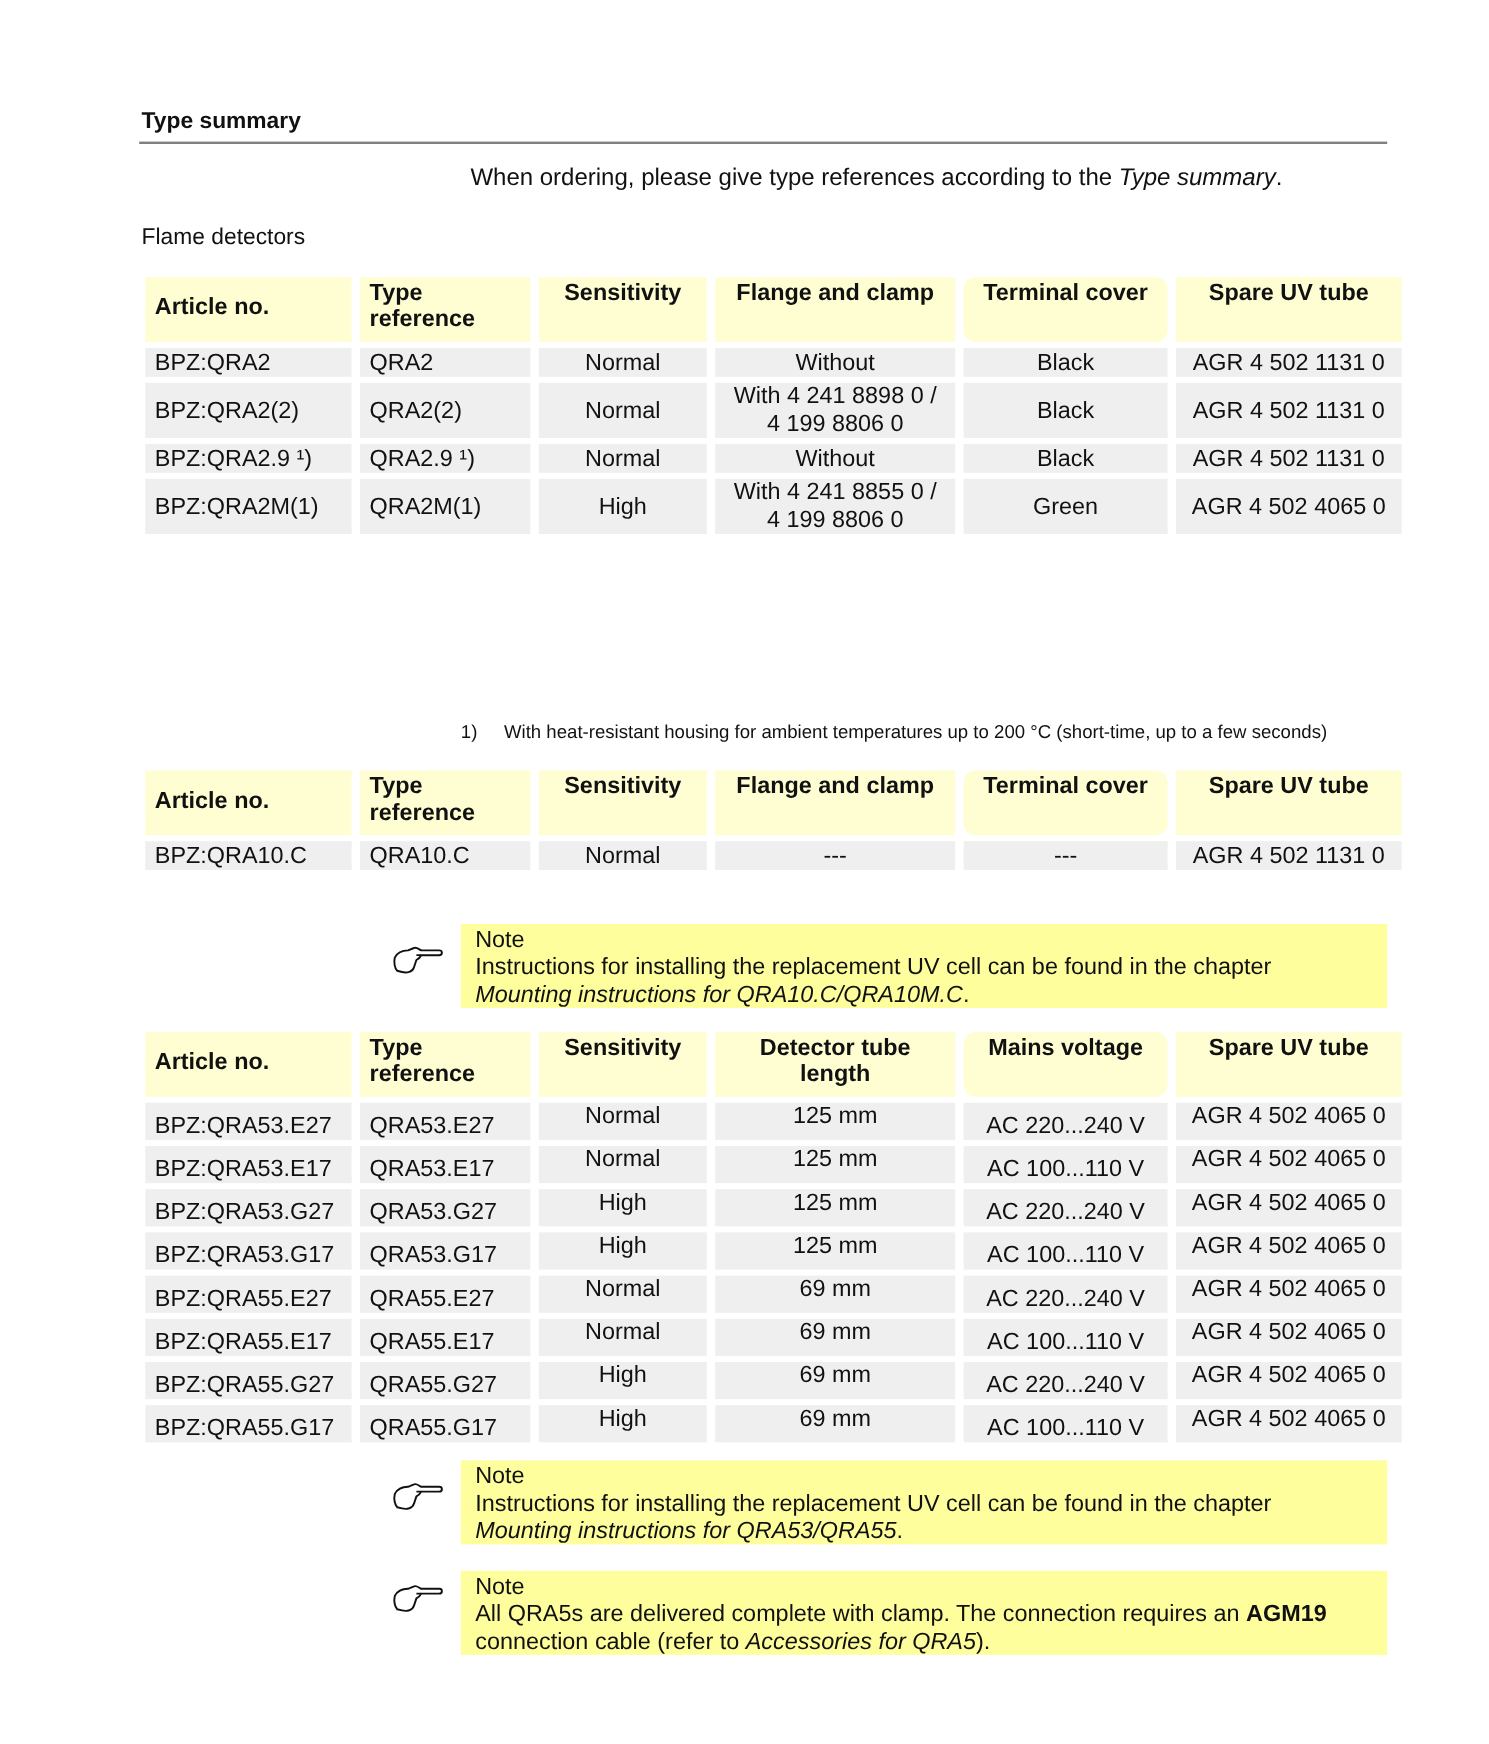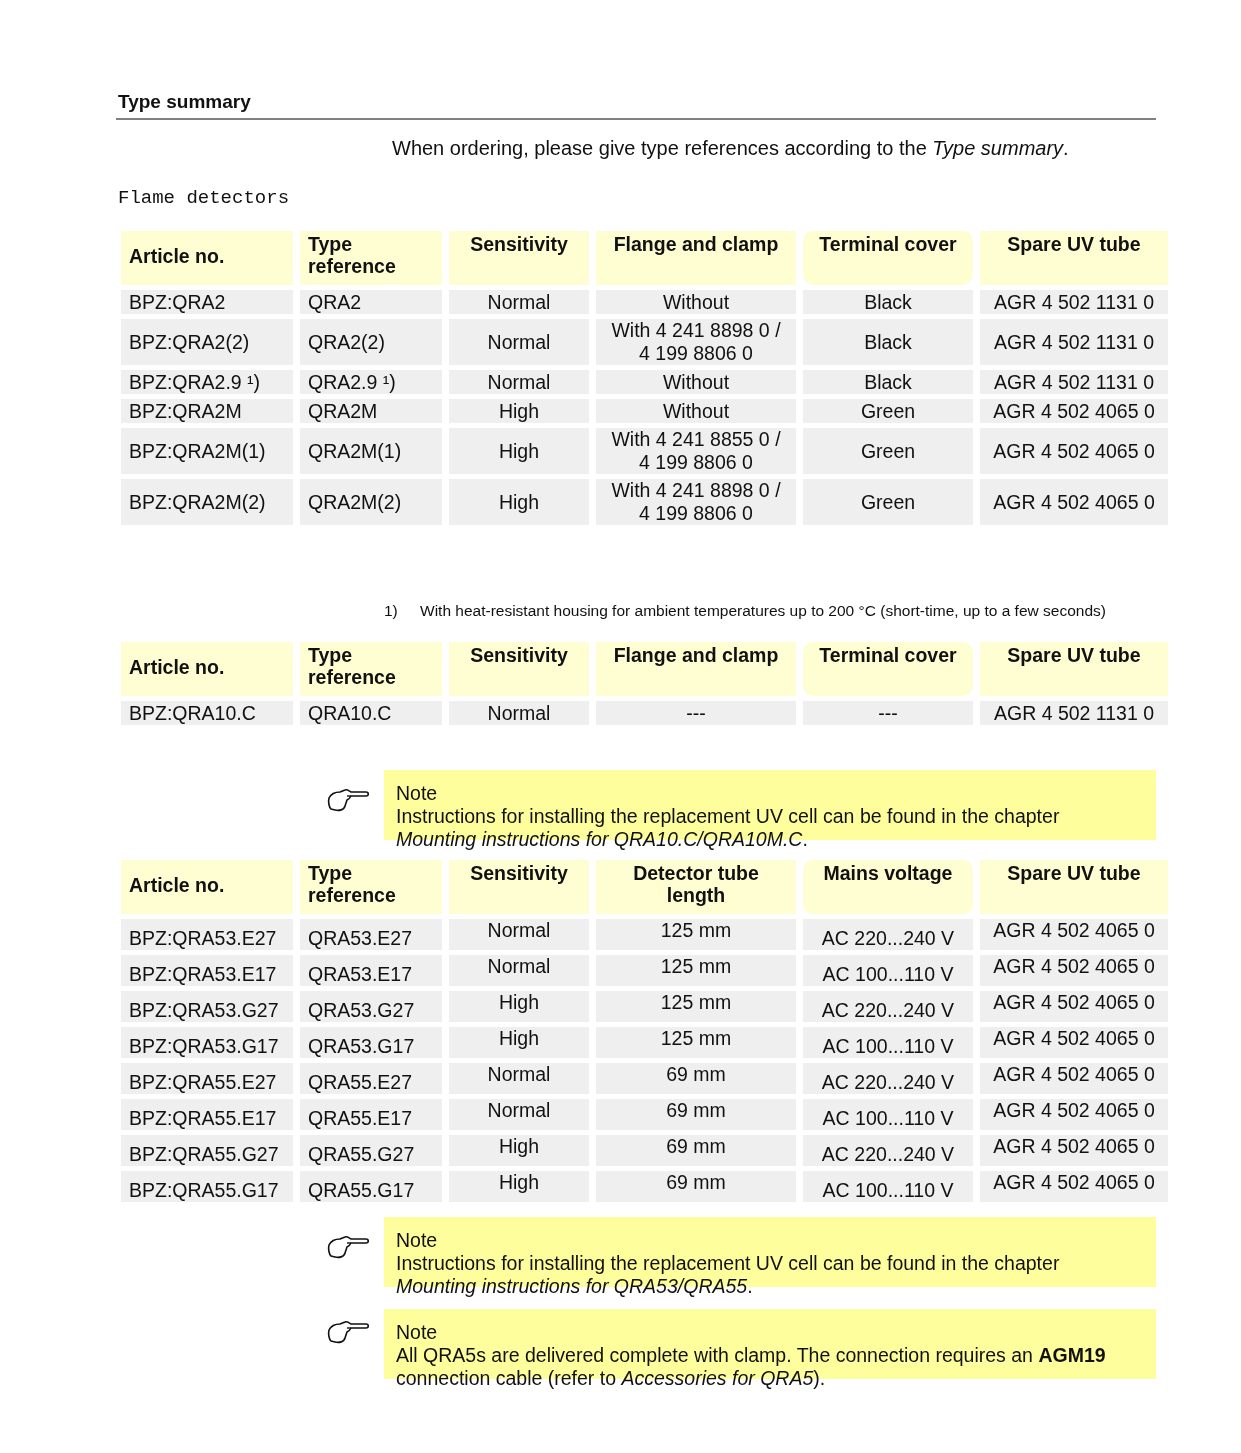--- a/index.html
+++ b/index.html
@@ -1,21 +1,21 @@
 <!DOCTYPE html>
 <html><head>
 <meta charset="utf-8">
 <style>
   html, body { margin: 0; padding: 0; background: #ffffff; }
   body { width: 1241px; height: 1453px; position: relative; font-family: "Liberation Sans", sans-serif; color: #111; }
   .section-title { position: absolute; left: 118px; top: 91px; font-size: 19px; font-weight: bold; }
   .rule { position: absolute; left: 116px; top: 118px; width: 1040px; height: 2px; background: #808080; }
   .intro { position: absolute; left: 392px; top: 137px; font-size: 20px; }
   .intro i { font-style: italic; }
-  .subhead { position: absolute; left: 118px; top: 187px; font-size: 19px; font-family: Liberation Mono, monospace; }
+  .subhead { position: absolute; left: 118px; top: 187px; font-size: 19px; }
 
   table.tsum { position: absolute; left: 114px; border-collapse: separate; border-spacing: 7px 5px; font-size: 19.5px; }
   table.tsum th { background: #fefed2; font-weight: bold; vertical-align: top; padding: 2px 8px 6px 8px; line-height: 22px; text-align: center; }
   table.tsum th.left { text-align: left; }
   table.tsum th.mid { vertical-align: middle; }
   table.tsum td { background: #efefef; padding: 0 8px; line-height: 23px; text-align: center; vertical-align: middle; }
   table.tsum td.left { text-align: left; }
   .c1 { width: 156px; } .c2 { width: 126px; } .c3 { width: 124px; } .c4 { width: 184px; } .c5 { width: 154px; border-radius: 10px; } .c6 { width: 172px; }
 
   #t1 { top: 226px; }
@@ -29,21 +29,21 @@
   #t2 { top: 637px; }
   #t2 th { height: 46px; }
   #t2 td { height: 24px; }
 
   #t3 { top: 855px; }
   #t3 th { height: 46px; }
   #t3 td { height: 31px; }
   #t3 td.top { vertical-align: top; padding-top: 0; }
   #t3 td.bot { vertical-align: bottom; }
 
-  .note { position: absolute; left: 384px; width: 772px; background: #fefe9c; font-size: 19.5px; line-height: 23px; padding: 12px 12px 2px 12px; box-sizing: border-box; }
+  .note { position: absolute; left: 384px; width: 772px; background: #fefe9c; font-size: 19.5px; line-height: 23px; padding: 2px 12px 2px 12px; box-sizing: border-box; }
   .note i { font-style: italic; }
   .note b { font-weight: bold; }
   .hand { position: absolute; left: 325px; width: 46px; height: 30px; }
   #note1 { top: 770px; height: 70px; }
   #hand1 { top: 786px; }
   #note2 { top: 1217px; height: 70px; }
   #hand2 { top: 1233px; }
   #note3 { top: 1309px; height: 70px; }
   #hand3 { top: 1318px; }
 </style>
@@ -93,41 +93,25 @@
       <td>AGR 4 502 1131 0</td>
     </tr>
     <tr>
       <td class="left">BPZ:QRA2.9 ¹)</td>
       <td class="left">QRA2.9 ¹)</td>
       <td>Normal</td>
       <td>Without</td>
       <td>Black</td>
       <td>AGR 4 502 1131 0</td>
     </tr>
-    <tr>
-      <td class="left">BPZ:QRA2M</td>
-      <td class="left">QRA2M</td>
-      <td>High</td>
-      <td>Without</td>
-      <td>Green</td>
-      <td>AGR 4 502 4065 0</td>
-    </tr>
     <tr class="tall">
       <td class="left">BPZ:QRA2M(1)</td>
       <td class="left">QRA2M(1)</td>
       <td>High</td>
       <td>With 4 241 8855 0 / 4 199 8806 0</td>
-      <td>Green</td>
-      <td>AGR 4 502 4065 0</td>
-    </tr>
-    <tr class="tall">
-      <td class="left">BPZ:QRA2M(2)</td>
-      <td class="left">QRA2M(2)</td>
-      <td>High</td>
-      <td>With 4 241 8898 0 / 4 199 8806 0</td>
       <td>Green</td>
       <td>AGR 4 502 4065 0</td>
     </tr>
   </tbody>
 </table>
 
 <div class="footnote"><span class="num">1)</span><span>With heat-resistant housing for ambient temperatures up to 200 °C (short-time, up to a few seconds)</span></div>
 
 <table class="tsum" id="t2">
   <thead>

